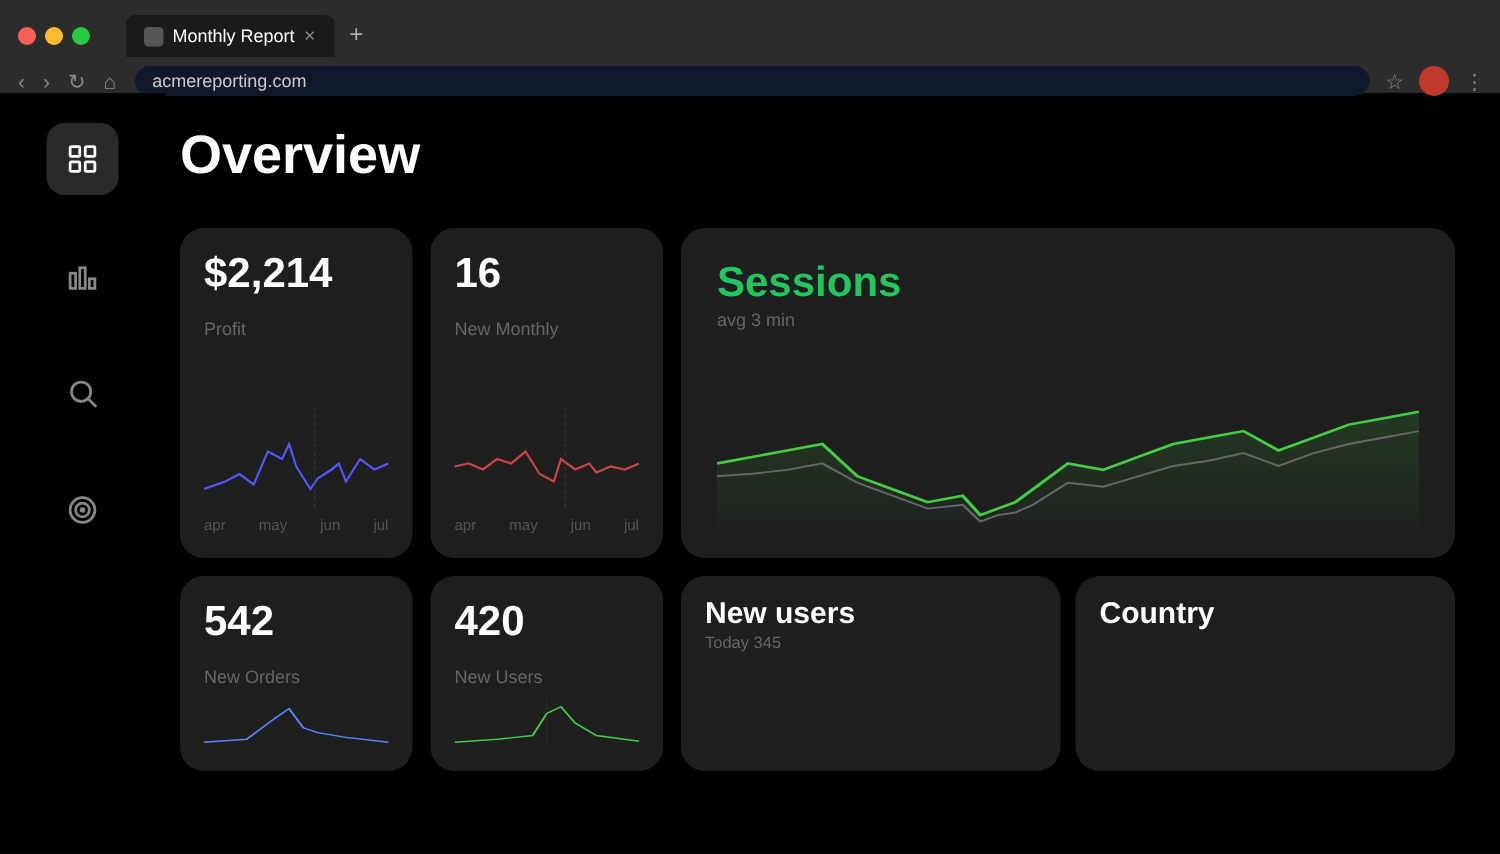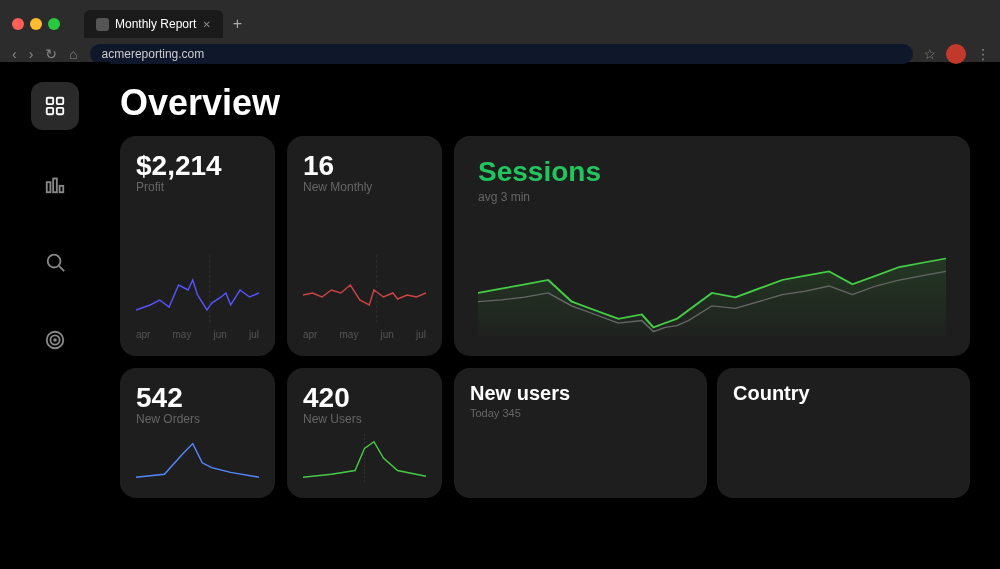--- a/index.html
+++ b/index.html
@@ -131,21 +131,21 @@
     
     .main {
       flex: 1;
       padding: 20px 30px 20px 10px;
       overflow: hidden;
     }
     .page-title {
       font-size: 36px;
       font-weight: 700;
       color: #fff;
-      margin-bottom: 12px;
+      margin-bottom: 28px;
     }
 
     
     .dashboard-grid {
       display: grid;
       grid-template-columns: 155px 155px 1fr;
       grid-template-rows: 220px 130px;
       gap: 12px;
     }
 
@@ -161,21 +161,21 @@
 
     .card-value {
       font-size: 28px;
       font-weight: 700;
       color: #fff;
       line-height: 1;
     }
     .card-label {
       font-size: 12px;
       color: #666;
-      margin-top: 0;
+      margin-top: 16px;
     }
 
     
     .sessions-card {
       grid-column: 3;
       grid-row: 1;
       padding: 20px 24px;
     }
     .sessions-title {
       font-size: 28px;

